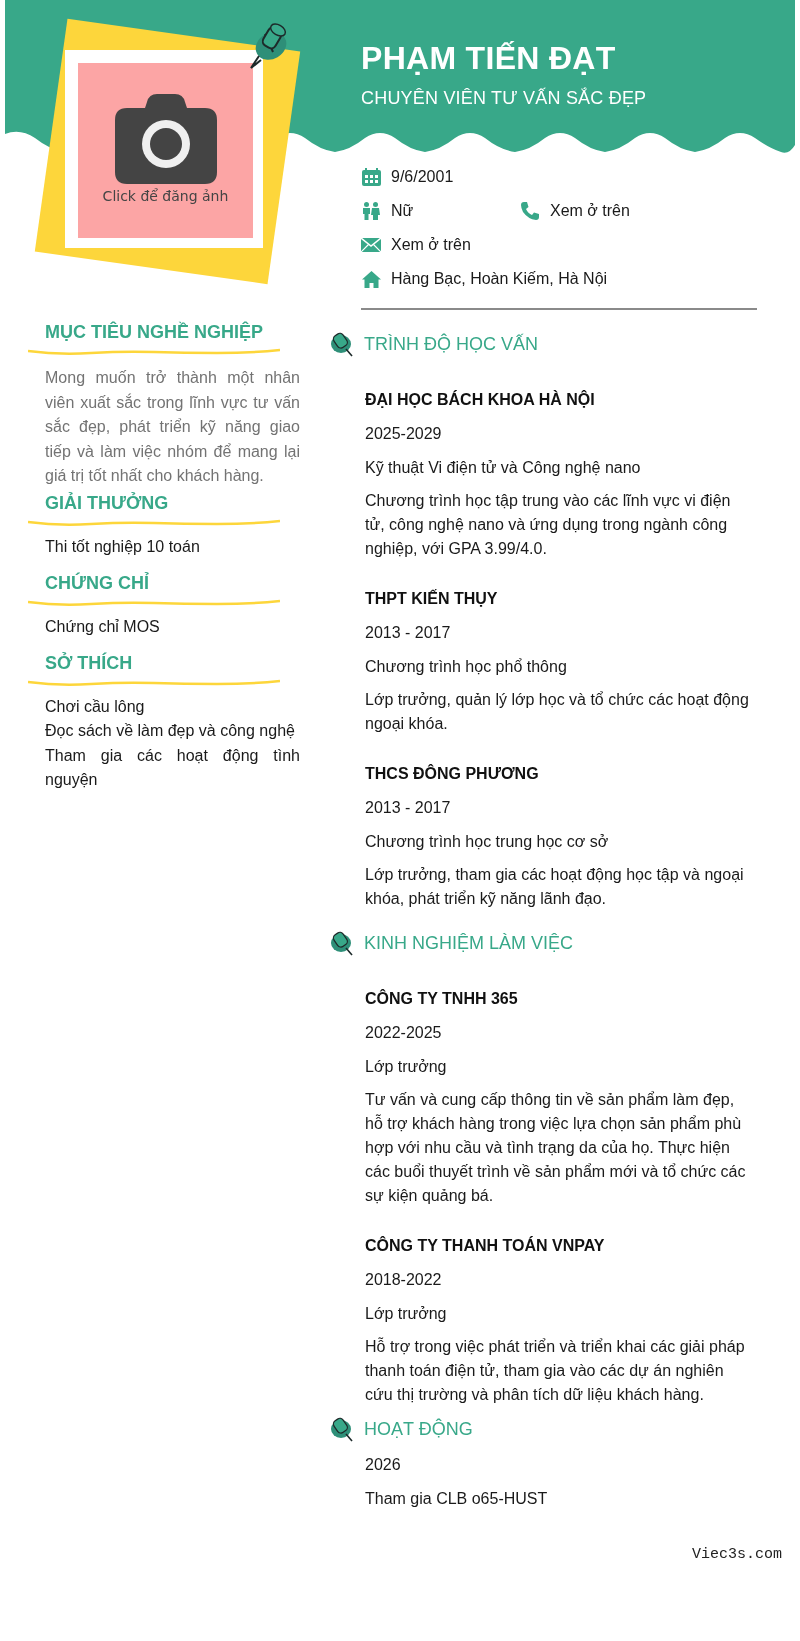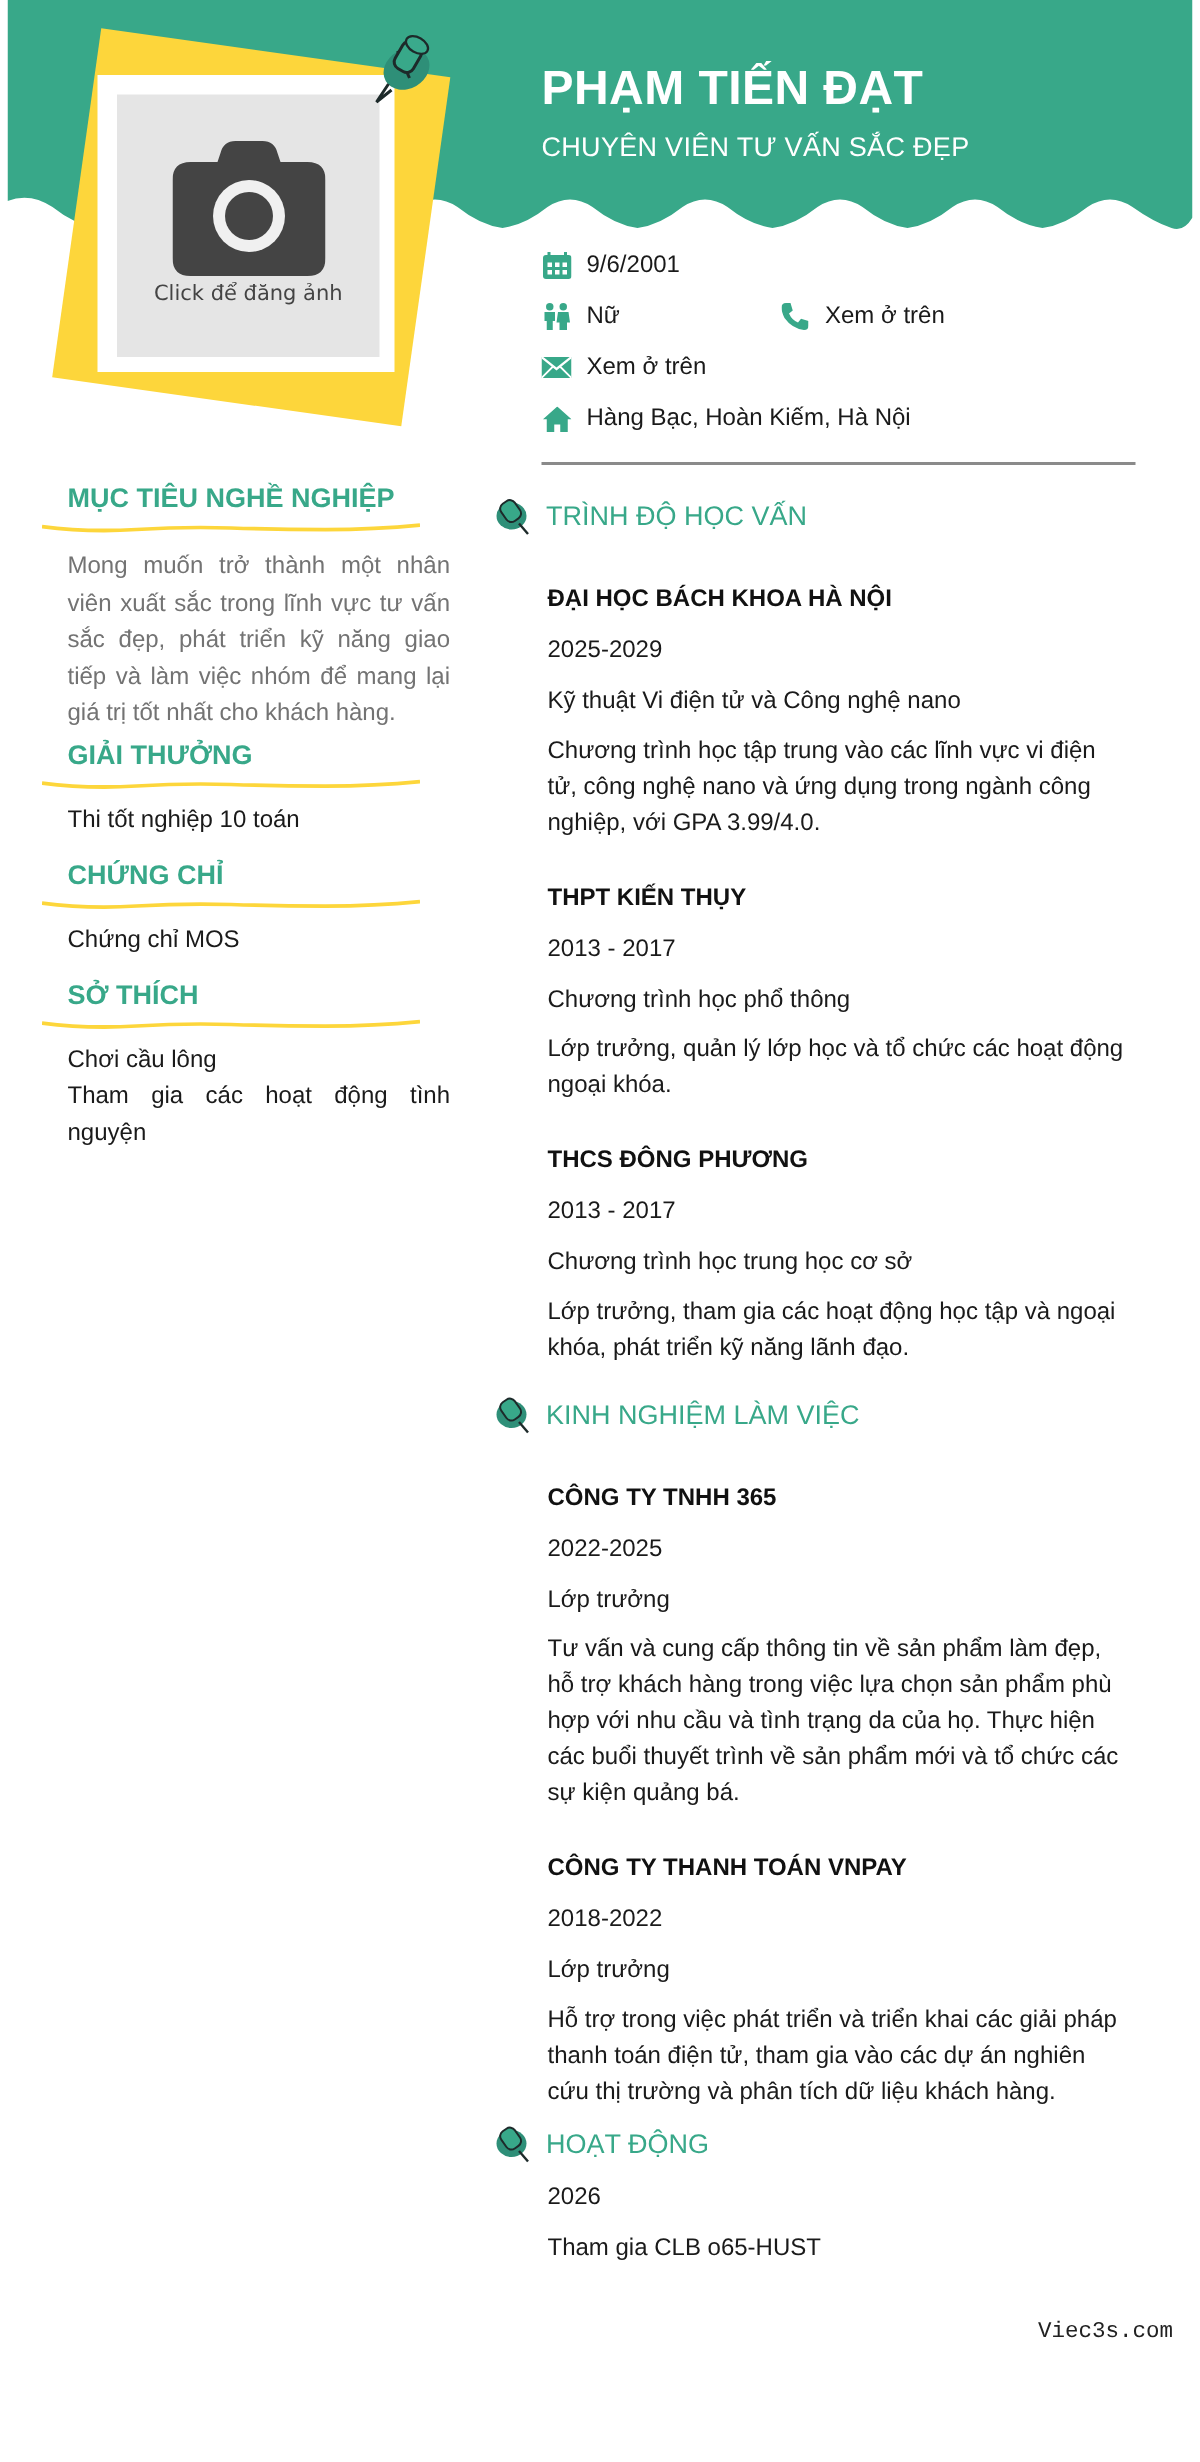--- a/index.html
+++ b/index.html
@@ -5,21 +5,21 @@
   * { box-sizing: border-box; margin: 0; padding: 0; }
   html, body { width: 800px; background: #ffffff; }
   body { font-family: "Liberation Sans", "DejaVu Sans", sans-serif; color: #1a1a1a; position: relative; height: 1641px; overflow: hidden; }
 
   .header-bg { position: absolute; left: 5px; top: 0; width: 790px; height: 160px; }
   .header-bg svg { display: block; }
 
   .photo-wrap { position: absolute; left: 40px; top: 28px; width: 260px; height: 245px; }
   .sticky { position: absolute; left: 10px; top: 6px; width: 235px; height: 235px; background: #fdd63b; transform: rotate(8deg); transform-origin: center; }
   .photo-frame { position: absolute; left: 25px; top: 22px; width: 198px; height: 198px; background: #ffffff; }
-  .photo-box { position: absolute; left: 13px; top: 13px; width: 175px; height: 175px; background: #e5e5e5; display: flex; flex-direction: column; align-items: center; justify-content: center; cursor: pointer; }
+  .photo-box { position: absolute; left: 13px; top: 13px; width: 175px; height: 175px; background: #fca5a5; display: flex; flex-direction: column; align-items: center; justify-content: center; cursor: pointer; }
   .photo-box .cam { margin-top: -4px; }
   .photo-box .cap { margin-top: 4px; font-size: 15px; color: #444; font-family: "DejaVu Sans", sans-serif; font-size: 14px; }
   .top-pin { position: absolute; left: 205px; top: -6px; }
 
   .name { position: absolute; left: 361px; top: 40px; font-size: 32px; font-weight: bold; color: #ffffff; letter-spacing: 0.3px; }
   .title { position: absolute; left: 361px; top: 88px; font-size: 18px; color: #ffffff; letter-spacing: 0.2px; }
 
   .contact { position: absolute; left: 361px; top: 160px; width: 396px; }
   .c-row { display: flex; align-items: center; height: 34px; font-size: 16px; color: #1a1a1a; }
   .c-item { display: flex; align-items: center; }
@@ -181,20 +181,21 @@
     </div>
   </div>
 
   <div class="l-sec" style="margin-top:0px">
     <div class="l-sec-title">SỞ THÍCH</div>
     <svg class="wave-line" width="252" height="8" viewBox="0 0 252 8">
         <path d="M0,3 Q30,7 63,5 T126,4 T189,5 T252,2" stroke="#fdd63b" stroke-width="2.5" fill="none"></path>
       </svg>
     <div class="l-list tight">
       <div class="li">Chơi cầu lông</div>
+      <div class="li">Đọc sách về làm đẹp và công nghệ</div>
       <div class="li">Tham gia các hoạt động tình nguyện</div>
     </div>
   </div>
 </div>
 
 <div class="right">
 
   <div class="r-sec">
     <div class="r-sec-title">
       <svg class="pin" viewBox="0 0 26 26">

